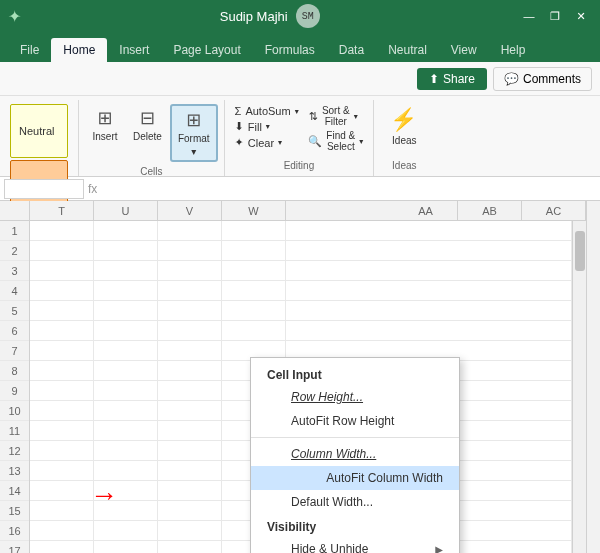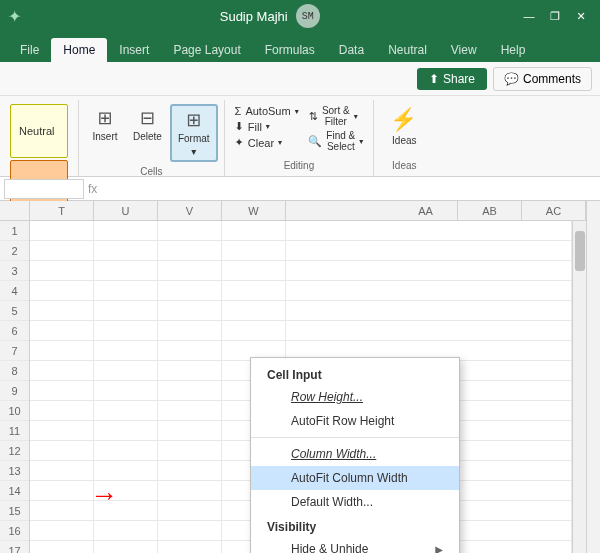--- a/index.html
+++ b/index.html
@@ -312,21 +312,21 @@
     .menu-item {
       display: flex;
       align-items: center;
       padding: 5px 16px;
       cursor: pointer;
       font-size: 12px;
       color: #333;
       gap: 8px;
       justify-content: space-between;
     }
-    .menu-item.highlighted { background: #cce5ff; }
+    .menu-item.highlighted { background: #cce5ff; justify-content: flex-end; }
     .menu-item-left { display: flex; align-items: center; gap: 8px; }
     .menu-item-icon { width: 16px; text-align: center; font-size: 12px; }
     .menu-arrow { font-size: 10px; color: #666; }
     .menu-separator { height: 1px; background: #e0e0e0; margin: 4px 0; }
     .menu-underline { text-decoration: underline; font-style: italic; }
 
     
     .arrow-container {
       position: absolute;
       top: 255px;

